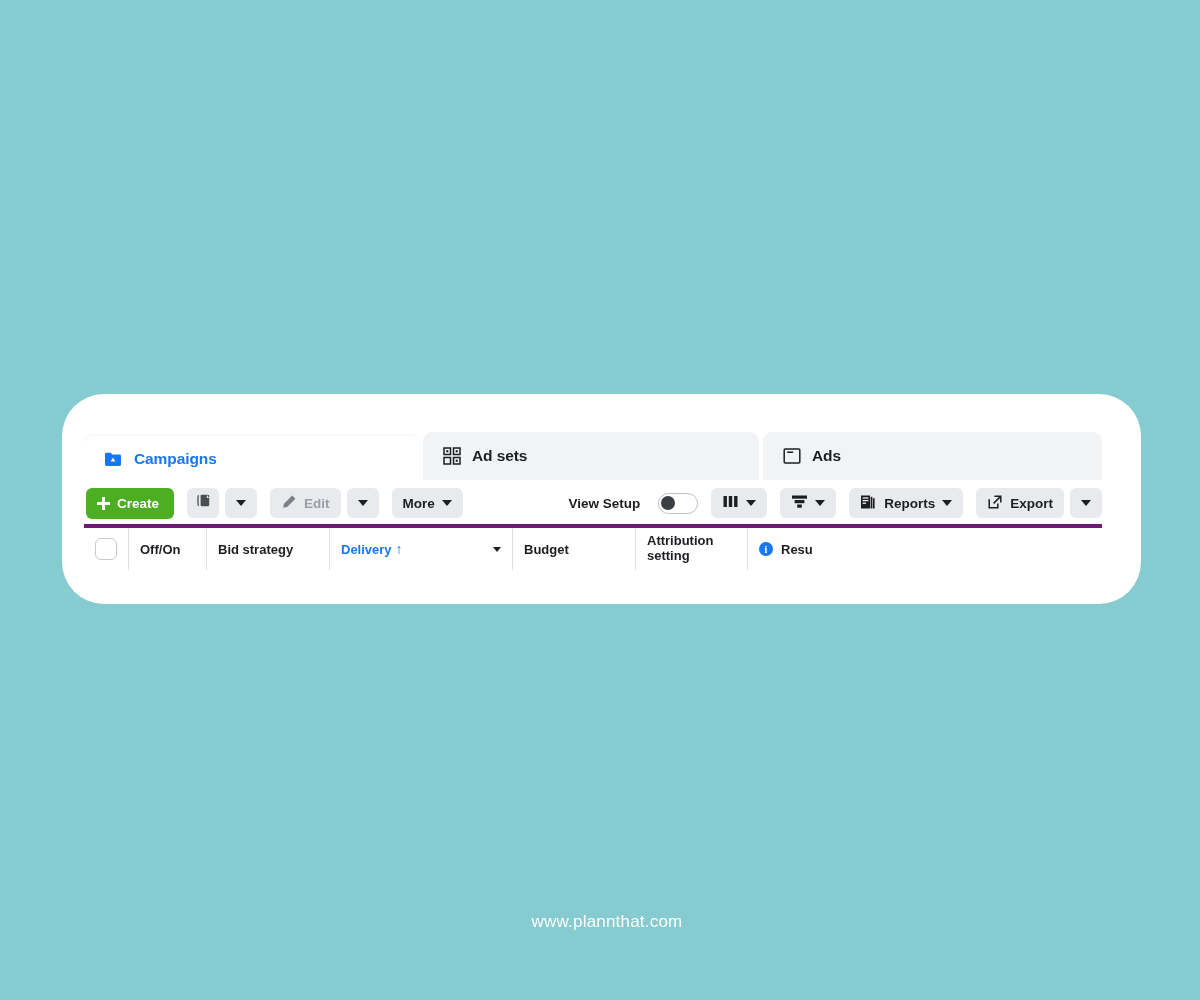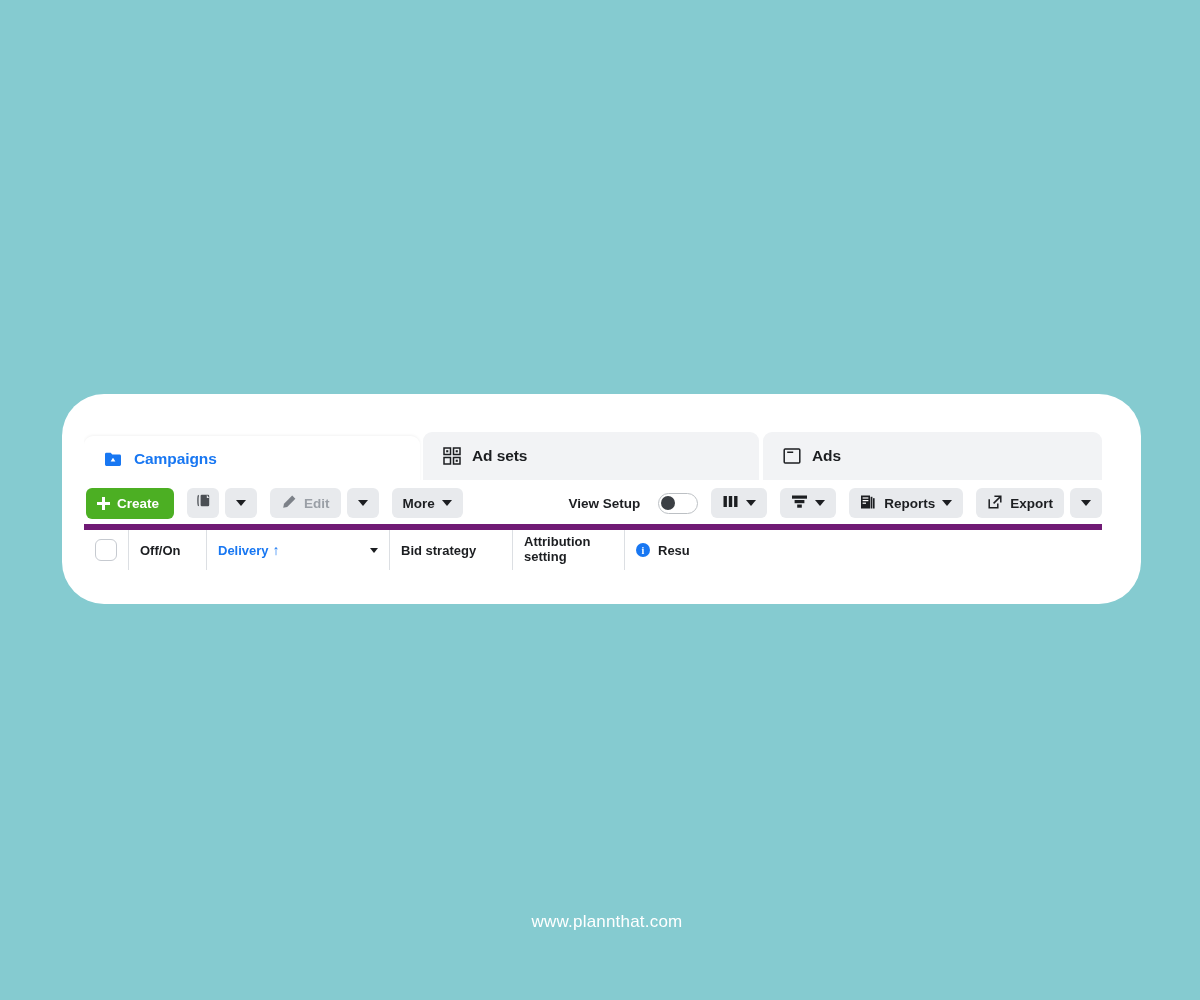--- a/index.html
+++ b/index.html
@@ -157,21 +157,21 @@
     left: 2px; top: 2px;
     width: 14px; height: 14px;
     border-radius: 50%;
     background: #3b3f44;
   }
 
   
   .table {
     width: 1018px;
     background: #ffffff;
-    border-top: 6px solid #701a75;
+    border-top: 4px solid #701a75;
     display: flex;
     height: 46px;
     box-sizing: border-box;
   }
   .th {
     display: flex;
     align-items: center;
     border-right: 1px solid #dcdfe3;
     box-sizing: border-box;
     padding: 0 11px;
@@ -394,30 +394,33 @@
 
       <div class="th th-check">
         <span class="checkbox"></span>
       </div>
 
       <div class="th th-offon">
         <span>Off/On</span>
       </div>
 
 
+      <div class="th th-bid">
+        <span>Bid strategy</span>
+      </div>
+
       <div class="th th-delivery">
         <span>Delivery</span>
         <span class="sort-arrow">↑</span>
         <span class="th-caret"></span>
       </div>
 
-      <div class="th th-bid">
-        <span>Bid strategy</span>
-      </div>
-
+      <div class="th th-budget">
+        <span>Budget</span>
+      </div>
 
       <div class="th th-attr">
         <span class="attr-text">
           <span>Attribution</span><br>
           <span>setting</span>
         </span>
       </div>
 
       <div class="th th-result">
         <span class="info-icon">i</span>

